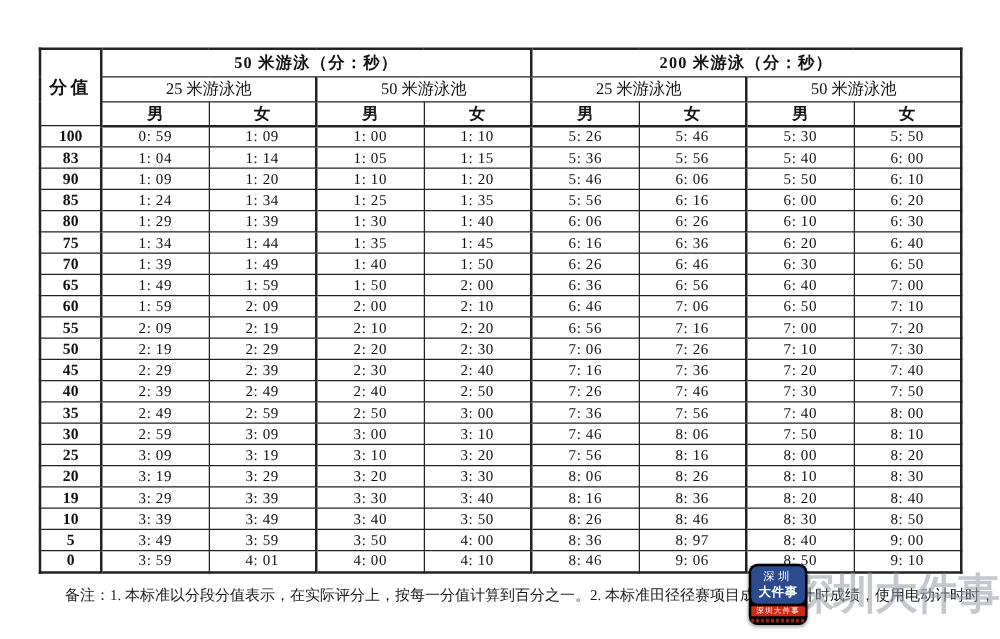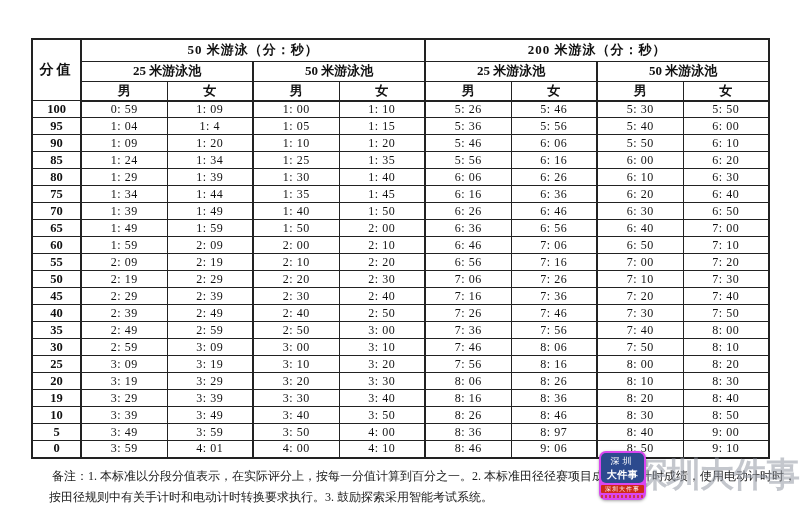--- a/index.html
+++ b/index.html
@@ -12,32 +12,32 @@
         border:2px solid #222;}
   td{border:1px solid #222;text-align:center;vertical-align:middle;padding:0;
      font-size:12px;color:#111;overflow:hidden;white-space:nowrap;}
   .gsep{border-left-width:2px;}
   .thickR{border-right-width:2px;}
   tr.hA{height:22px;}
   tr.hB{height:20px;}
   tr.hC{height:16px;}
   .score-head{font-size:14px;font-weight:bold;letter-spacing:3px;margin-top:18px;}
   .gh{font-size:13px;font-weight:bold;letter-spacing:1px;font-family:Liberation Serif, serif;}
-  tr.hB td{font-size:13px;font-weight:bold;}
+  tr.hB td{font-size:13px;font-weight:normal;}
   tr.hC td{font-size:13px;font-weight:bold;border-bottom-width:2px;}
   tbody tr{height:17px;}
   tbody td{font-size:12px;letter-spacing:0.5px;}
   tbody td.score{font-weight:bold;font-size:12.5px;letter-spacing:0;}
   .note{position:absolute;left:52px;top:466px;font-size:12px;line-height:21px;
         color:#1a1a1a;z-index:2;}
   .note .l2{margin-left:-3px;}
   .note div{white-space:nowrap;}
   .watermark{position:absolute;left:634px;top:452px;font-size:34px;font-weight:bold;
         color:rgba(148,153,164,0.55);letter-spacing:-1px;white-space:nowrap;z-index:5;}
-  .logo{position:absolute;left:599px;top:451px;width:47px;height:49px;background:#d946ef;
+  .logo{position:absolute;left:599px;top:451px;width:47px;height:49px;background:#000000;
         border-radius:7px;box-shadow:0 1px 3px rgba(0,0,0,0.35);z-index:6;
         padding:2px;box-sizing:border-box;}
   .logo-blue{background:#2c4a8e;border-radius:5px;height:30px;color:#fff;
         text-align:center;line-height:1;}
   .logo-blue .t1{font-size:9px;padding-top:4px;letter-spacing:3px;}
   .logo-blue .t2{font-size:10px;font-weight:bold;margin-top:4px;letter-spacing:0.5px;}
   .logo-red{background:#cf2a18;height:8px;margin-top:2px;border-radius:1px;color:#fff;
         font-size:6px;line-height:8px;text-align:center;overflow:hidden;letter-spacing:1px;}
   .logo-dots{height:3px;margin-top:2px;
         background:repeating-linear-gradient(90deg,#cf2a18 0 2px,transparent 2px 4px);
@@ -88,23 +88,23 @@
           <td>0: 59</td>
           <td>1: 09</td>
           <td class="gsep">1: 00</td>
           <td>1: 10</td>
           <td class="gsep">5: 26</td>
           <td>5: 46</td>
           <td class="gsep">5: 30</td>
           <td>5: 50</td>
         </tr>
         <tr>
-          <td class="score thickR">95</td>
+          <td class="score thickR">83</td>
           <td>1: 04</td>
-          <td>1: 4</td>
+          <td>1: 14</td>
           <td class="gsep">1: 05</td>
           <td>1: 15</td>
           <td class="gsep">5: 36</td>
           <td>5: 56</td>
           <td class="gsep">5: 40</td>
           <td>6: 00</td>
         </tr>
         <tr>
           <td class="score thickR">90</td>
           <td>1: 09</td>
@@ -313,21 +313,20 @@
           <td>9: 06</td>
           <td class="gsep">8: 50</td>
           <td>9: 10</td>
         </tr>
       </tbody>
   </table>
 </div>
 
 <div class="note">
   <div class="l1">备注：1. 本标准以分段分值表示，在实际评分上，按每一分值计算到百分之一。2. 本标准田径径赛项目成绩为手计时成绩，使用电动计时时，</div>
-  <div class="l2">按田径规则中有关手计时和电动计时转换要求执行。3. 鼓励探索采用智能考试系统。</div>
 </div>
 
 <div class="watermark">深圳大件事</div>
 
 <div class="logo">
   <div class="logo-blue">
     <div class="t1">深圳</div>
     <div class="t2">大件事</div>
   </div>
   <div class="logo-red">深圳大件事</div>

